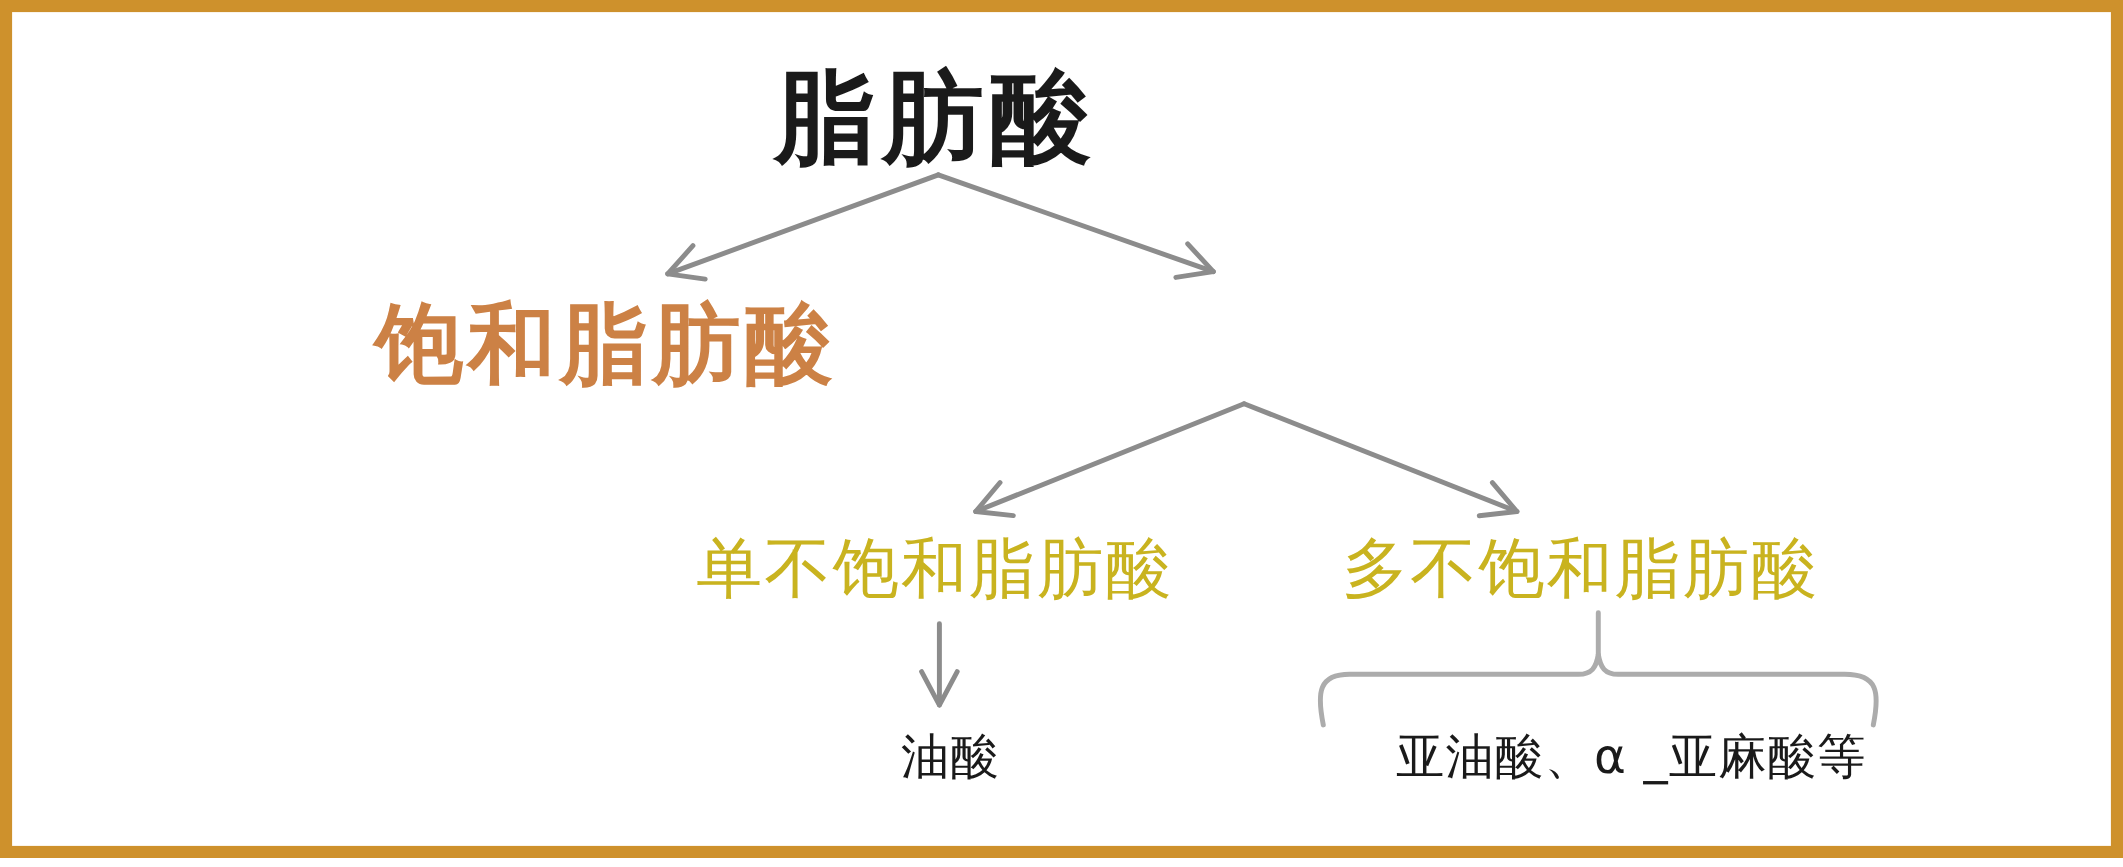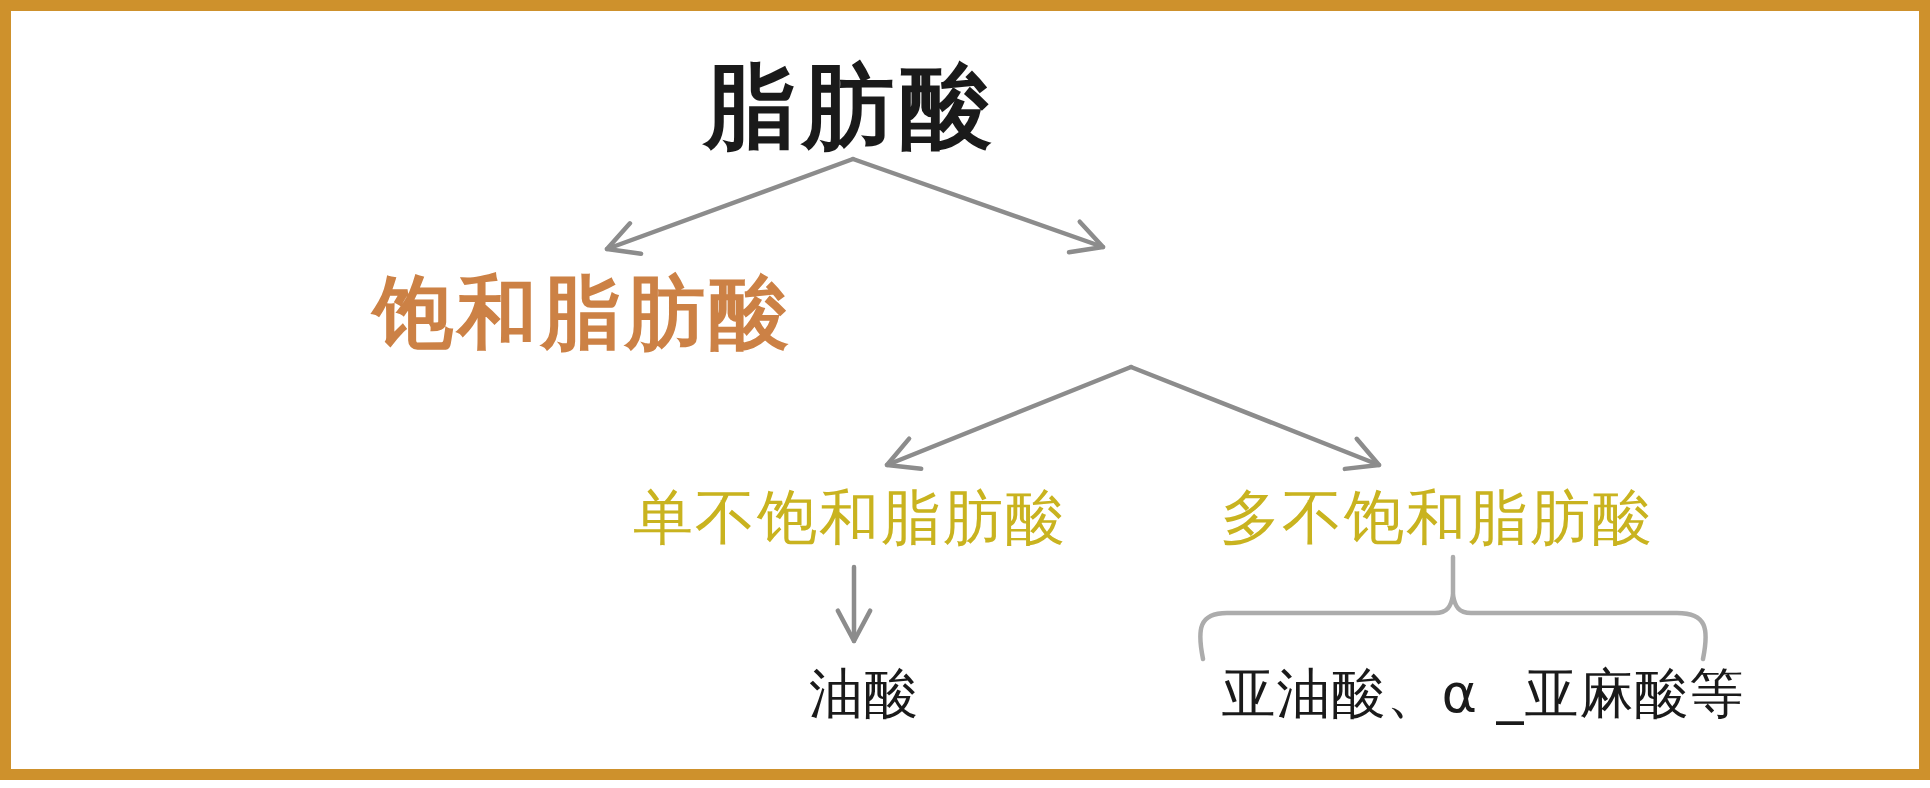--- a/index.html
+++ b/index.html
@@ -49,33 +49,33 @@
     font-size: 92px; font-weight: 700;
     letter-spacing: 6px;
     color: var(--c-root);
   }
   .level2-label {
     top: 262px;
     font-size: 80px; font-weight: 700;
     letter-spacing: 4px;
     color: var(--c-level2);
   }
-  .saturated { left: 572px; }
+  .saturated { left: 540px; }
   .unsaturated { left: 1116px; }
   .level3-label {
     top: 476px;
     font-size: 60px; font-weight: 500;
     letter-spacing: 2px;
     color: var(--c-level3);
   }
   .mono { left: 839px; }
   .poly { left: 1426px; }
   .example-label {
     top: 656px;
-    font-size: 54px; font-weight: 500;
+    font-size: 44px; font-weight: 500;
     letter-spacing: 1px;
     color: var(--c-example);
   }
   .oleic { left: 853px; }
   .poly-examples { left: 1444px; margin-left: 28px; }
 </style>
 </head>
 <body>
 
 <div class="canvas">

